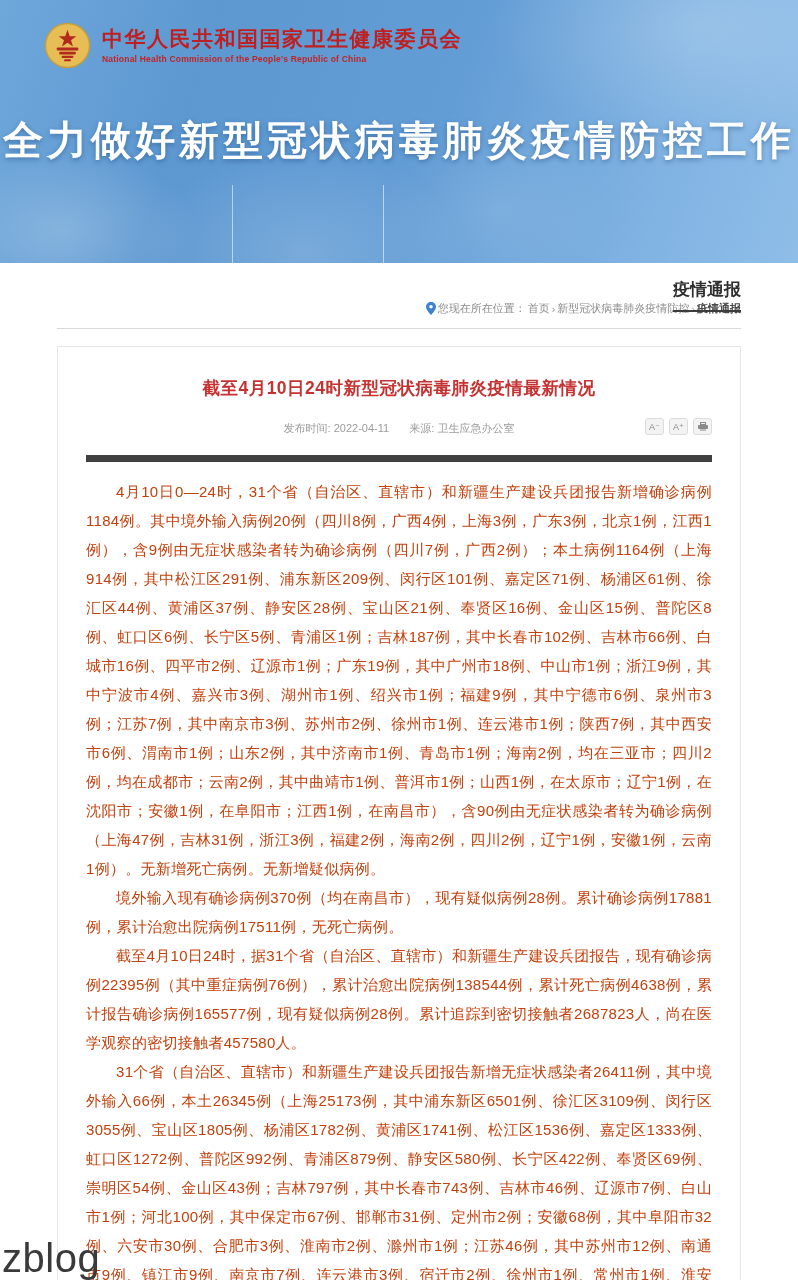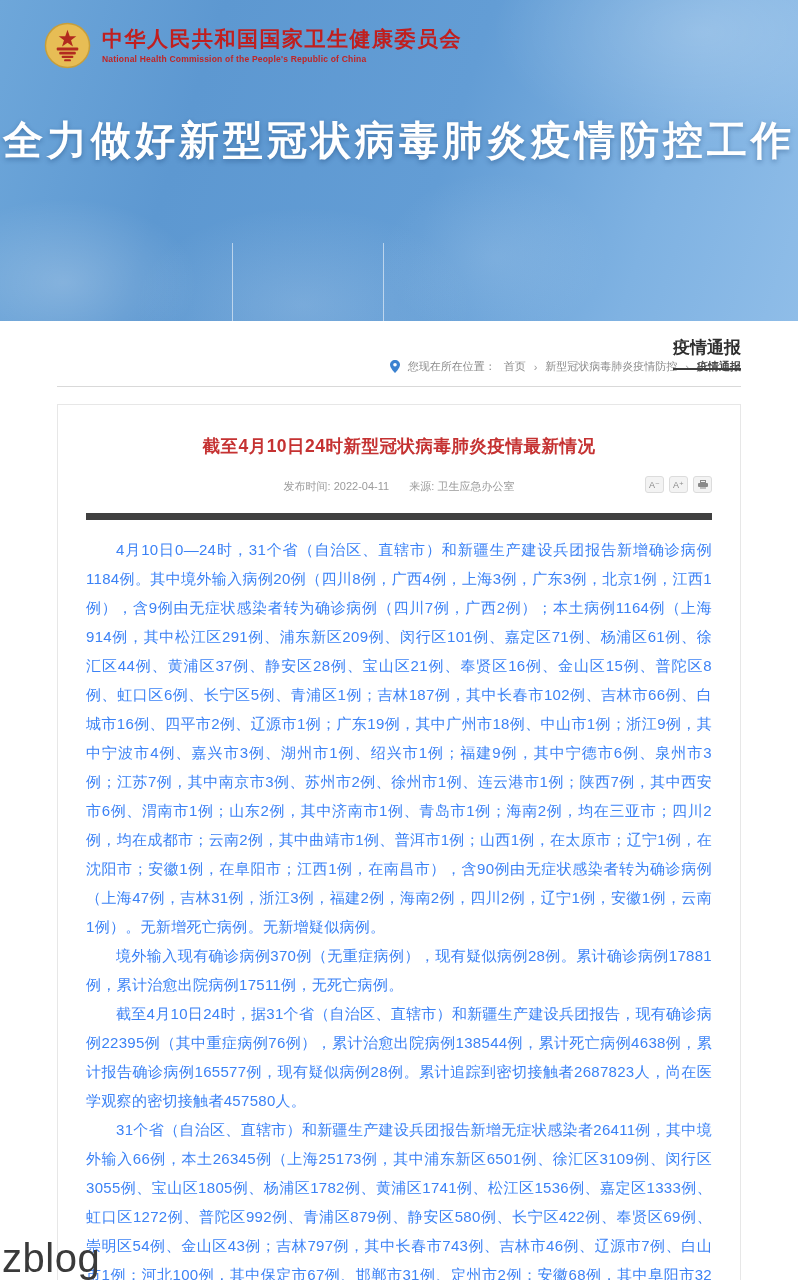--- a/index.html
+++ b/index.html
@@ -5,21 +5,21 @@
   * { box-sizing: border-box; }
   html,body { margin:0; padding:0; }
   body {
     width:798px; height:1280px; overflow:hidden; position:relative;
     background:#ffffff;
     font-family:"Liberation Sans","DejaVu Sans",sans-serif;
   }
 
   
   .hero {
-    height:321px; position:relative; overflow:hidden;
+    height:263px; position:relative; overflow:hidden;
     background:linear-gradient(108deg,#6ea7da 0%,#5d98d1 25%,#639dd5 55%,#7fb2e2 80%,#8fbde8 100%);
   }
   .hero::before {
     content:""; position:absolute; inset:0;
     background:
       radial-gradient(190px 120px at 8% 88%, rgba(255,255,255,.22), rgba(255,255,255,0) 70%),
       radial-gradient(240px 140px at 38% 95%, rgba(230,240,250,.18), rgba(255,255,255,0) 70%),
       radial-gradient(300px 160px at 88% 10%, rgba(255,255,255,.20), rgba(255,255,255,0) 70%),
       radial-gradient(160px 120px at 62% 80%, rgba(210,228,245,.15), rgba(255,255,255,0) 70%);
   }
@@ -40,21 +40,21 @@
   
   .crumb-row {
     width:684px; margin:15px auto 0; position:relative;
     display:flex; justify-content:space-between; align-items:flex-end;
     border-bottom:1px solid #d9d9d9; padding-bottom:10px;flex-direction:column;
   }
   .section-title { font-size:17px; font-weight:bold; color:#2e2e2e; position:relative; }
   .section-title::after {
     content:""; position:absolute; left:0; bottom:-11px; width:100%; height:2px; background:#3c3c3c;
   }
-  .crumb { display:flex; align-items:center; gap:8px; font-size:11px; color:#8b8b8b; padding-bottom:2px; }
+  .crumb { display:flex; align-items:center; gap:2px; font-size:11px; color:#8b8b8b; padding-bottom:2px; }
   .crumb .pin { width:10px; height:13px; }
   .crumb a { color:#8b8b8b; text-decoration:none; cursor:pointer; }
   .crumb .sep { color:#9a9a9a; }
   .crumb .current { color:#4a4a4a; font-weight:bold; }
 
   
   .article {
     width:684px; margin:17px auto 0; border:1px solid #e7e7e7; background:#fff;
     padding:27px 28px 60px; min-height:980px;
   }
@@ -74,21 +74,21 @@
     font-family:"Liberation Sans","DejaVu Sans",sans-serif;
   }
   .printer { width:10px; height:9px; position:relative; }
   .printer .p-body { position:absolute; left:0; top:3px; width:10px; height:4px; background:#8a8a8a; border-radius:1px; }
   .printer .p-top { position:absolute; left:2px; top:0; width:6px; height:3px; border:1px solid #8a8a8a; }
   .printer .p-out { position:absolute; left:2px; top:7px; width:6px; height:2px; background:#bdbdbd; }
 
   .body-text { margin-top:15px; }
   .body-text p {
     margin:0; text-indent:2em; font-size:15px; line-height:29px;
-    color:#3b82f6; text-align:justify; letter-spacing:.3px;
+    color:#c2410c; text-align:justify; letter-spacing:.3px;
   }
 
   .watermark {
     position:absolute; left:2px; top:1236px; font-size:40px; color:#3a3a3a; letter-spacing:.5px;
   }
 </style>
 </head>
 <body>
 
 <div class="hero">
@@ -147,20 +147,20 @@
           <span class="p-top"></span>
             <span class="p-body"></span>
             <span class="p-out"></span>
         </span>
       </button>
     </span>
   </div>
 
   <div class="body-text">
     <p>4月10日0—24时，31个省（自治区、直辖市）和新疆生产建设兵团报告新增确诊病例1184例。其中境外输入病例20例（四川8例，广西4例，上海3例，广东3例，北京1例，江西1例），含9例由无症状感染者转为确诊病例（四川7例，广西2例）；本土病例1164例（上海914例，其中松江区291例、浦东新区209例、闵行区101例、嘉定区71例、杨浦区61例、徐汇区44例、黄浦区37例、静安区28例、宝山区21例、奉贤区16例、金山区15例、普陀区8例、虹口区6例、长宁区5例、青浦区1例；吉林187例，其中长春市102例、吉林市66例、白城市16例、四平市2例、辽源市1例；广东19例，其中广州市18例、中山市1例；浙江9例，其中宁波市4例、嘉兴市3例、湖州市1例、绍兴市1例；福建9例，其中宁德市6例、泉州市3例；江苏7例，其中南京市3例、苏州市2例、徐州市1例、连云港市1例；陕西7例，其中西安市6例、渭南市1例；山东2例，其中济南市1例、青岛市1例；海南2例，均在三亚市；四川2例，均在成都市；云南2例，其中曲靖市1例、普洱市1例；山西1例，在太原市；辽宁1例，在沈阳市；安徽1例，在阜阳市；江西1例，在南昌市），含90例由无症状感染者转为确诊病例（上海47例，吉林31例，浙江3例，福建2例，海南2例，四川2例，辽宁1例，安徽1例，云南1例）。无新增死亡病例。无新增疑似病例。</p>
-    <p>境外输入现有确诊病例370例（无重症病例），现有疑似病例28例。累计确诊病例17881例，累计治愈出院病例17511例，无死亡病例。</p>
+    <p>境外输入现有确诊病例370例（均在南昌市），现有疑似病例28例。累计确诊病例17881例，累计治愈出院病例17511例，无死亡病例。</p>
     <p>截至4月10日24时，据31个省（自治区、直辖市）和新疆生产建设兵团报告，现有确诊病例22395例（其中重症病例76例），累计治愈出院病例138544例，累计死亡病例4638例，累计报告确诊病例165577例，现有疑似病例28例。累计追踪到密切接触者2687823人，尚在医学观察的密切接触者457580人。</p>
     <p>31个省（自治区、直辖市）和新疆生产建设兵团报告新增无症状感染者26411例，其中境外输入66例，本土26345例（上海25173例，其中浦东新区6501例、徐汇区3109例、闵行区3055例、宝山区1805例、杨浦区1782例、黄浦区1741例、松江区1536例、嘉定区1333例、虹口区1272例、普陀区992例、青浦区879例、静安区580例、长宁区422例、奉贤区69例、崇明区54例、金山区43例；吉林797例，其中长春市743例、吉林市46例、辽源市7例、白山市1例；河北100例，其中保定市67例、邯郸市31例、定州市2例；安徽68例，其中阜阳市32例、六安市30例、合肥市3例、淮南市2例、滁州市1例；江苏46例，其中苏州市12例、南通市9例、镇江市9例、南京市7例、连云港市3例、宿迁市2例、徐州市1例、常州市1例、淮安市1例、泰州市1例；湖北33例，其中武汉市12例、黄冈市10例、鄂州市8例、恩施土家族苗族自治州2例、随州市1例；浙江28例，其中杭州市17例、嘉兴市8例、金华市2例、宁波市1例；江西19例，均在南昌市；广东18例，其中广州市9例、佛山市8例、深圳市1例；山东13例，其中济南市7例、临沂市4例、日照市1例、菏泽市1例；辽宁12例，其中沈阳市9例、鞍山市2例、锦州市1例；福建9例，均在宁德市；云南8例，其中普洱市4例、文山壮族苗族自治州3例、昆明市1例；海南5例，均在三亚市；河南4例，其中郑州市2例、安阳市1例、永城市1例；山西3例，其中太原市2例、运城市1例；黑龙江3例，均在牡丹江市；新疆3例，均在乌鲁木齐市；广西2例，其中防城港市1例、崇左市1例；四川1例，在绵阳市）；当日转为确诊病例99例（境外输入9例）；当日解除医学观察2364例（境外输入85例）；尚在医学观察的无症状感染者219896例（境外输入899例）。</p>
 
   </div>
 </div>
 
 <div class="watermark">zblog</div>
 
 </body></html>

